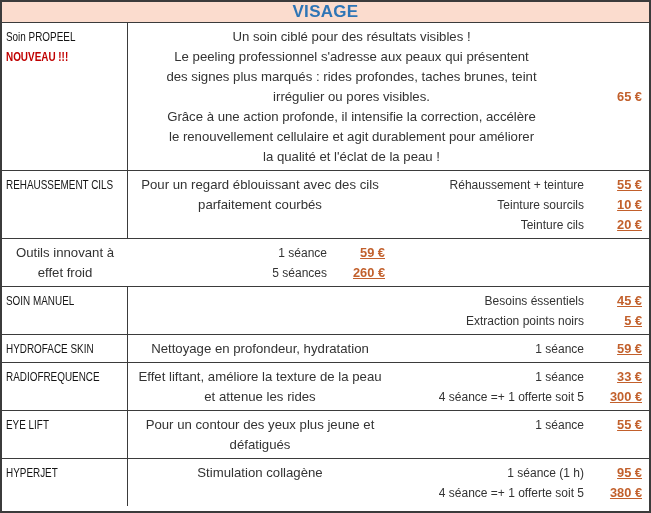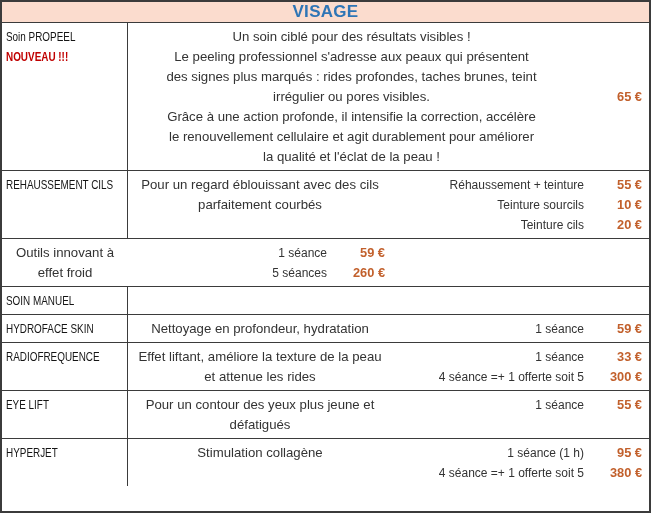--- a/index.html
+++ b/index.html
@@ -45,21 +45,21 @@
 
   .opts { padding:4px 0 3px; }
   .opt-line { display:flex; align-items:baseline; }
   .opt-label {
     flex:1; text-align:right; padding-right:15px;
     font-size:12px; line-height:20px; color:var(--text,#333);
   }
   .opt-price {
     width:43px; text-align:right; padding-right:7px;
     font-size:12.8px; line-height:20px; font-weight:700;
-    color:var(--price,#c2602c); white-space:nowrap;
+    color:var(--price,#c2602c); white-space:nowrap;text-decoration:underline;
   }
 
   .single-price {
     align-self:center; text-align:right; padding-right:7px;
     font-size:12.8px; font-weight:700;
     color:var(--price,#c2602c); white-space:nowrap;
   }
 </style>
 </head>
 <body>
@@ -116,20 +116,30 @@
             <span class="opt-label">5 séances</span>
             <span class="opt-price">260 €</span>
           </div>
         </div>
   </div>
       <div class="row">
     <div class="cell name">
           <span class="name-line">SOIN MANUEL</span>
         </div>
     <div class="cell desc"></div>
+    <div class="cell opts">
+          <div class="opt-line">
+            <span class="opt-label">Besoins éssentiels</span>
+            <span class="opt-price">45 €</span>
+          </div>
+          <div class="opt-line">
+            <span class="opt-label">Extraction points noirs</span>
+            <span class="opt-price">5 €</span>
+          </div>
+        </div>
   </div>
       <div class="row">
     <div class="cell name">
           <span class="name-line">HYDROFACE SKIN</span>
         </div>
     <div class="cell desc">
           <div class="desc-par">Nettoyage en profondeur, hydratation</div>
         </div>
     <div class="cell opts">
           <div class="opt-line">

